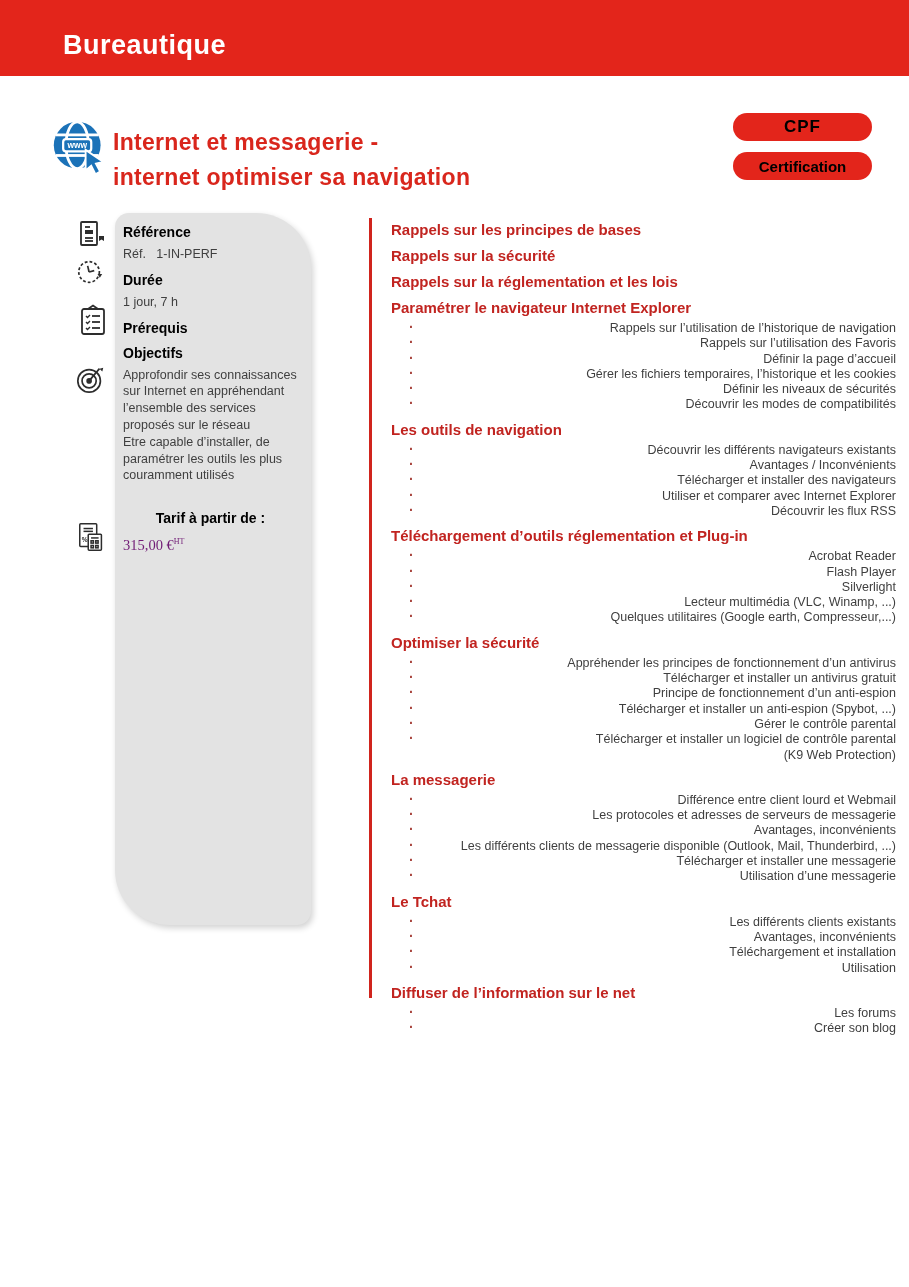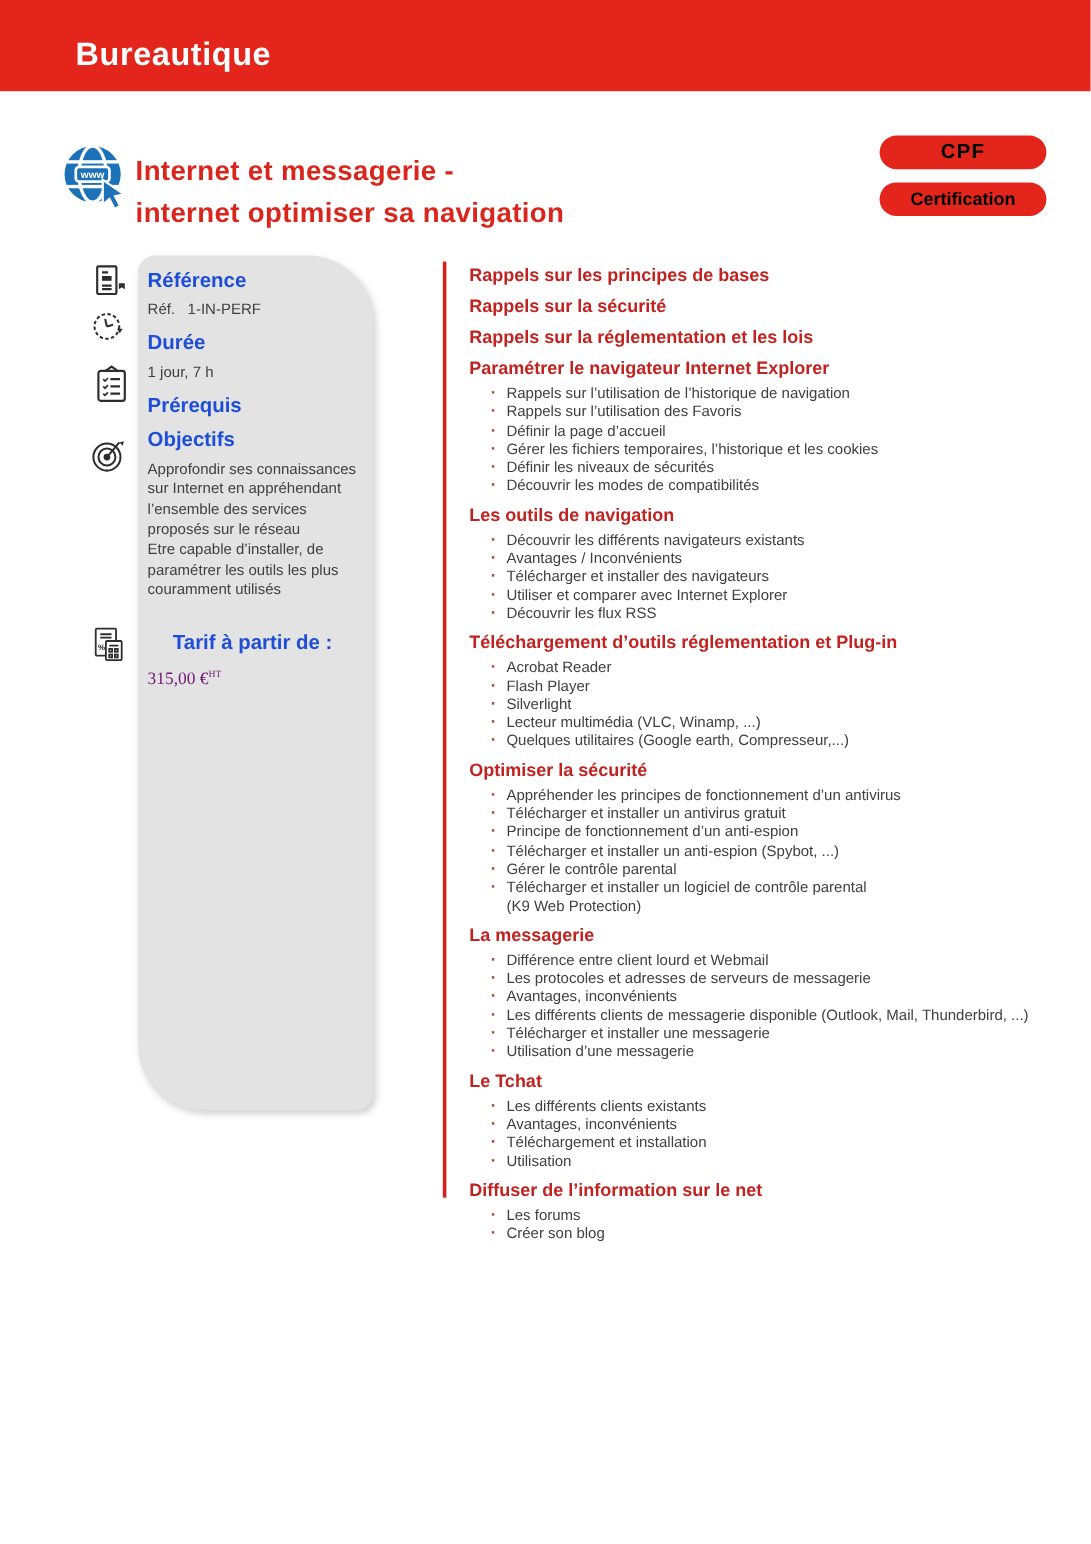--- a/index.html
+++ b/index.html
@@ -56,23 +56,23 @@
   .info-box {
     position: absolute; left: 115px; top: 213px;
     width: 196px; height: 712px;
     background: #e3e3e3;
     border-radius: 14px 55px 14px 55px;
     box-shadow: 2px 3px 6px rgba(0,0,0,0.18);
     box-sizing: border-box;
   }
   .info-inner { padding: 11px 13px 0 8px; }
   .info-label {
-    color: #1d4ed8;
-    font-weight: bold;
-    font-size: 17px;
+    color: #000000;
+    font-weight: bold;
+    font-size: 14px;
     margin-bottom: 6px;
   }
   .info-value {
     color: #3f3f3f;
     font-size: 12.5px;
     line-height: 16.8px;
   }
   .info-sec { margin-bottom: 9px; }
   .info-sec-objectifs { margin-bottom: 0; }
   .info-sec-tarif { margin-top: 26px; }
@@ -113,20 +113,21 @@
     margin: 4px 0 0 0;
     padding: 0;
   }
   .outline-list li {
     position: relative;
     padding-left: 31px;
     font-size: 12.5px;
     line-height: 15.3px;
     color: #3f3f3f;
     white-space: pre-line;
+    text-align: right;
   }
   .outline-list li::before {
     content: "\00B7";
     position: absolute; left: 18px; top: -1px;
     color: #a8453e;
     font-weight: bold;
     font-size: 14px;
   }
 </style>
 </head>

